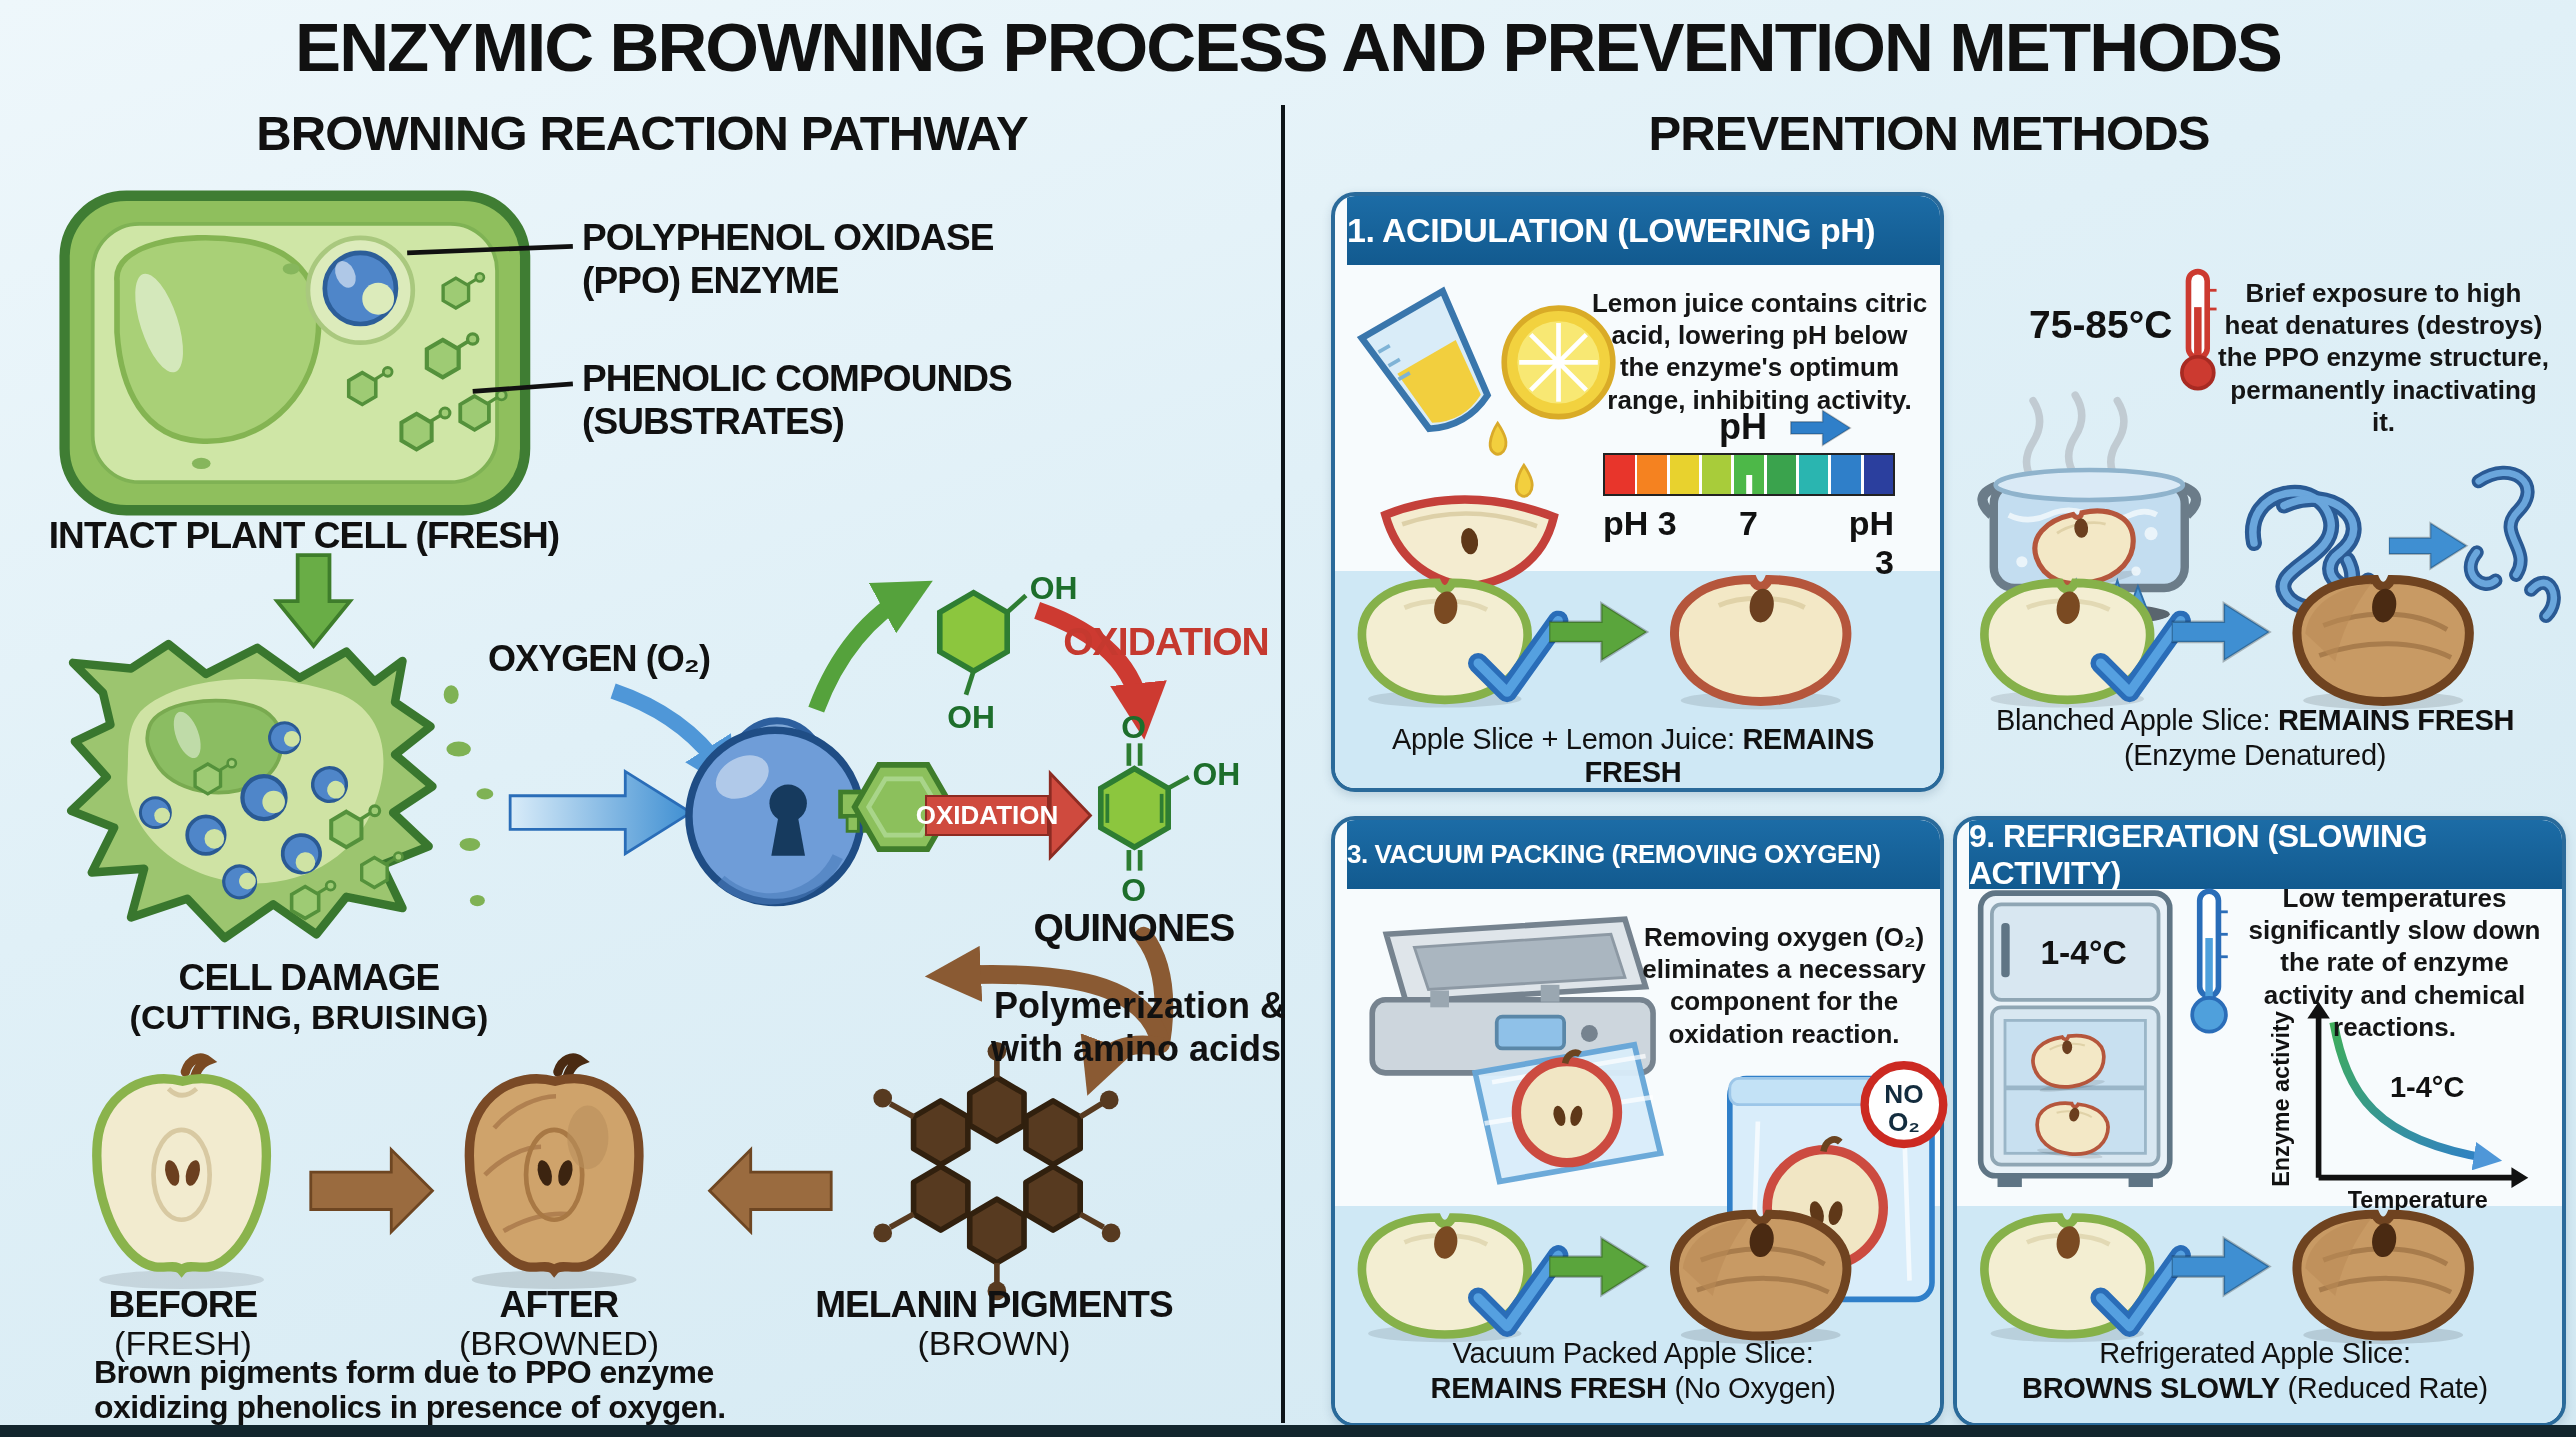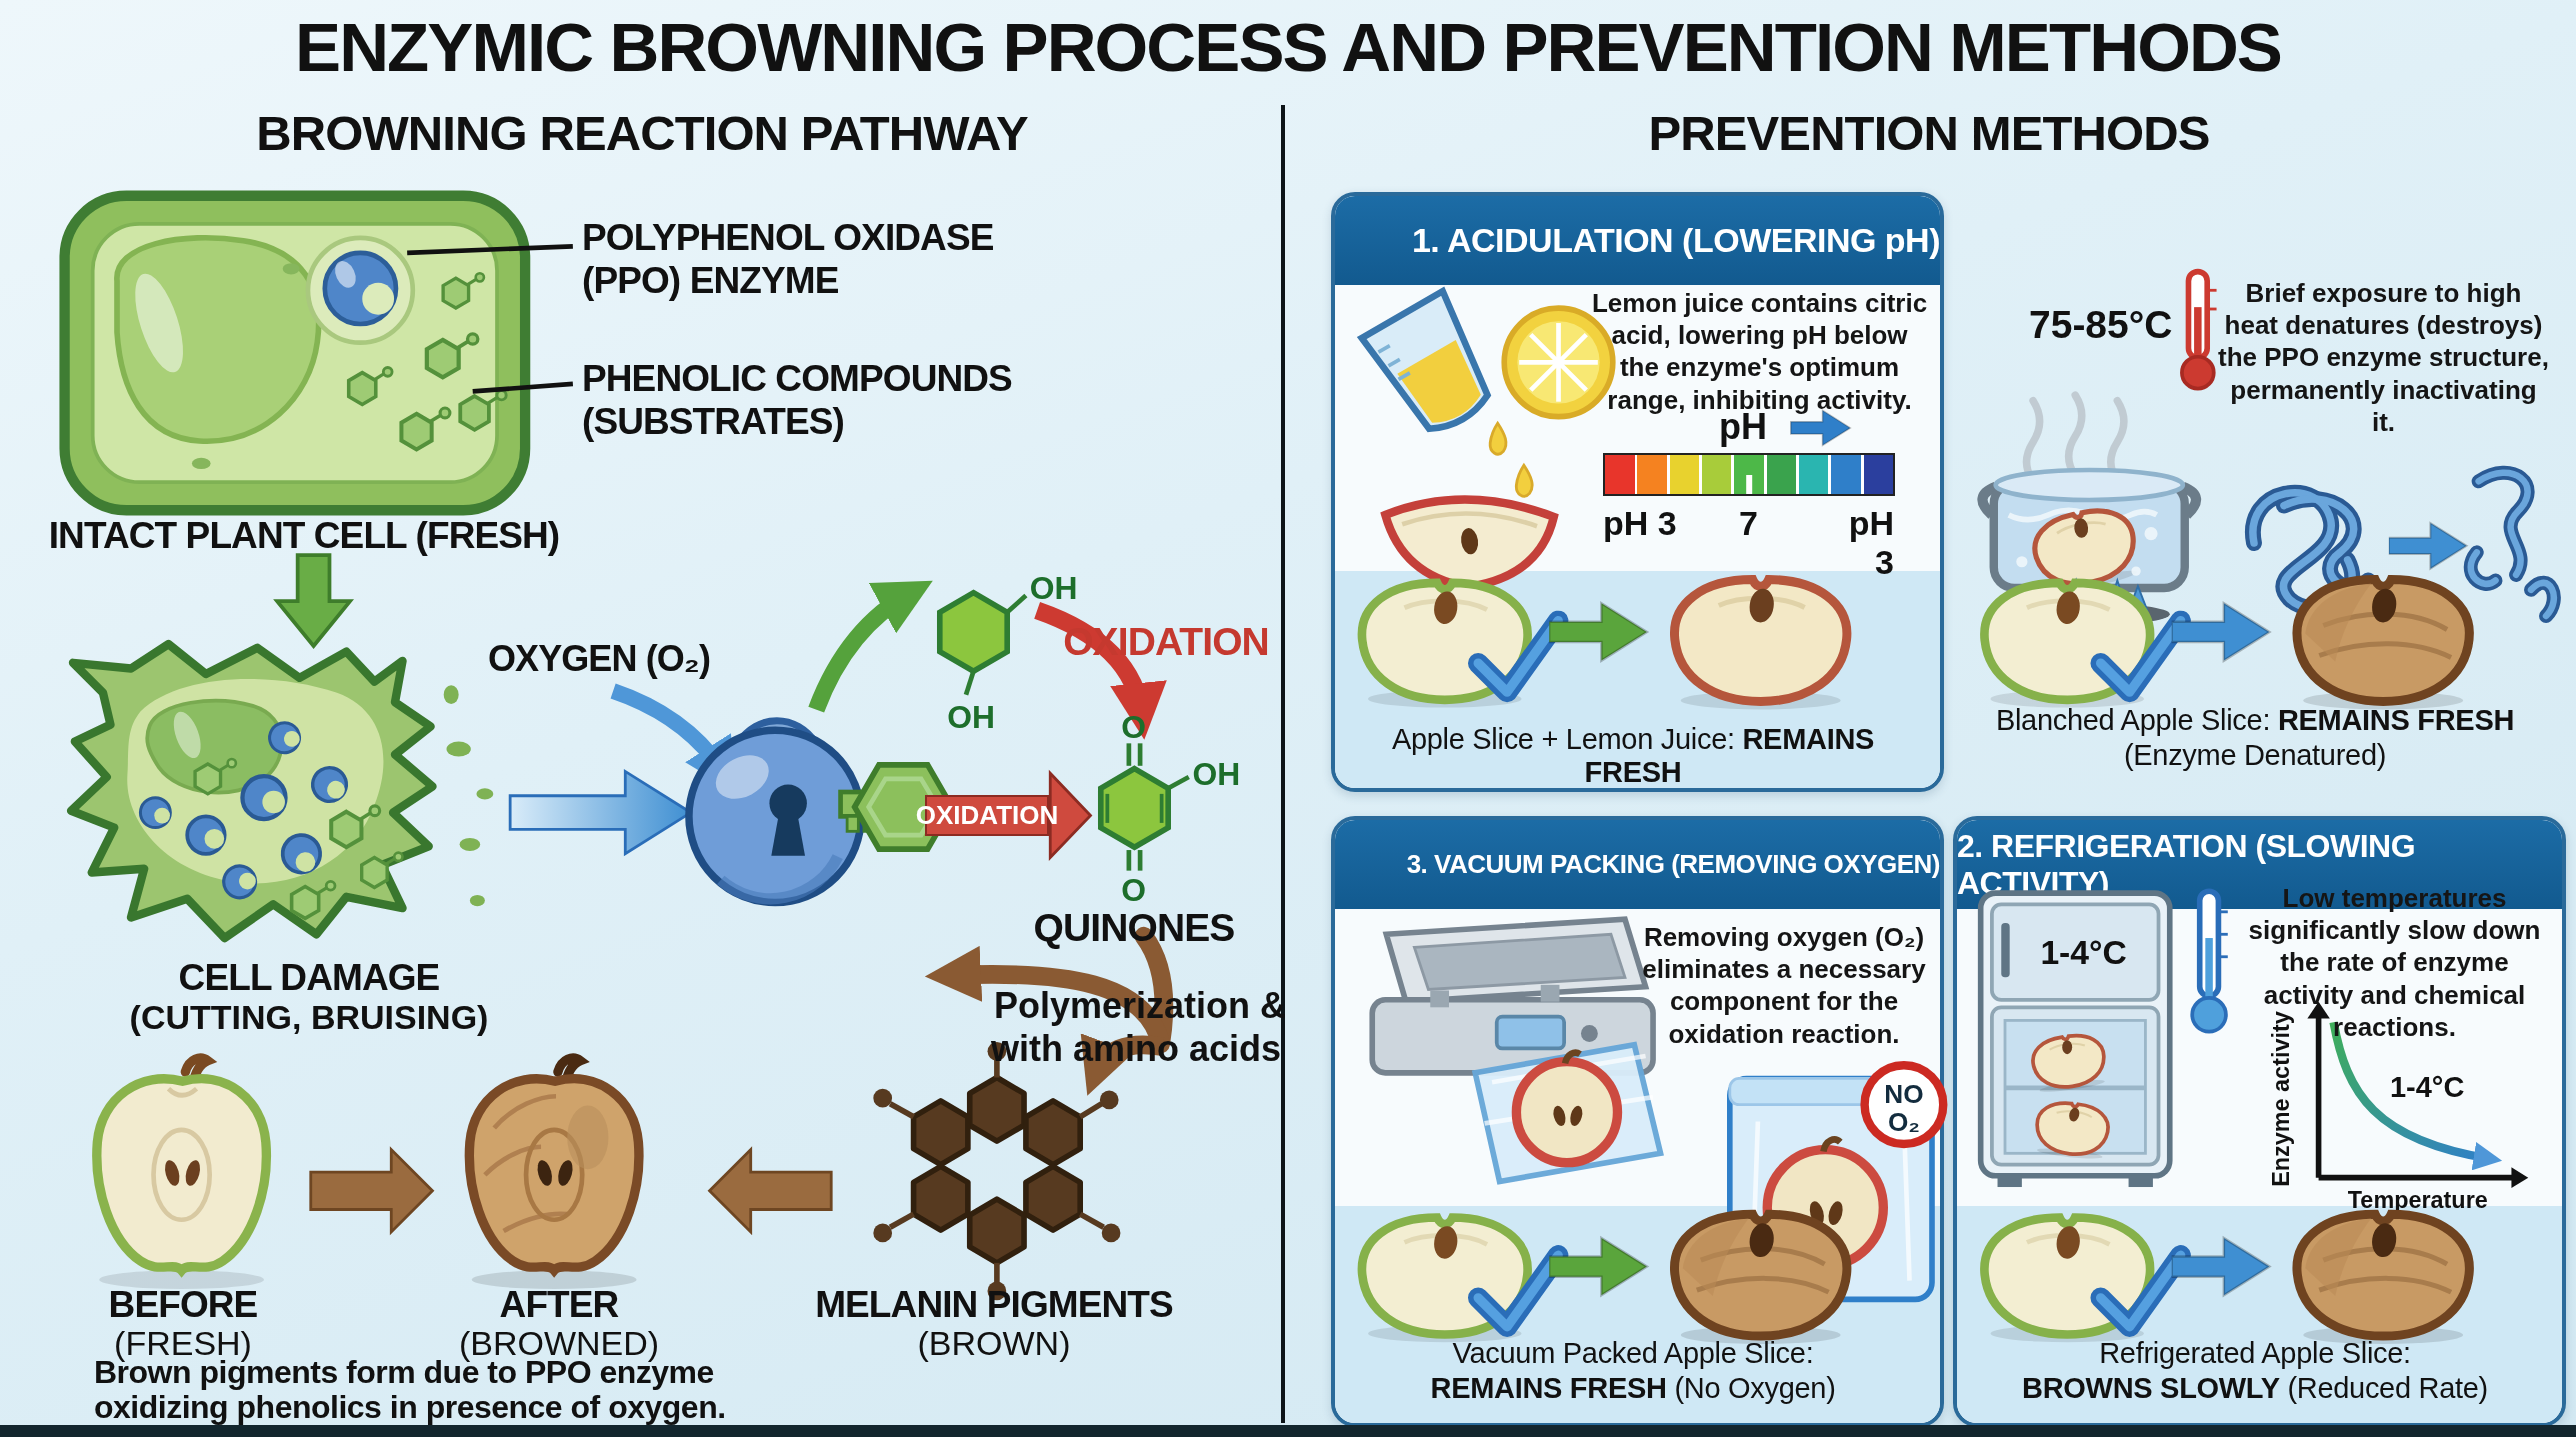--- a/index.html
+++ b/index.html
@@ -10,22 +10,22 @@
   .ctr{transform:translateX(-50%);text-align:center;}
   .title{font-size:69px;font-weight:bold;letter-spacing:-1.9px;}
   .sect{font-size:49px;font-weight:bold;letter-spacing:-0.9px;}
   .biglbl{font-size:37px;font-weight:bold;letter-spacing:-0.9px;}
   .sublbl{font-size:34px;font-weight:normal;}
   .oxid{font-size:39px;font-weight:bold;color:#c5392f;letter-spacing:-0.9px;}
   .poly{font-size:36px;font-weight:bold;}
   .capline{font-size:32px;font-weight:bold;letter-spacing:-0.5px;}
   .panel{position:absolute;border:4.7px solid #2a6a9a;border-radius:24px;
     background:#f7fbfd;overflow:hidden;z-index:1;box-shadow:0 3.7px 9.4px rgba(40,80,110,.18);}
-  .panel-header{height:89px;background:linear-gradient(#1c6ca6,#125a8f);color:#fff;
-    display:flex;align-items:center;justify-content:flex-end;font-weight:bold;font-size:34px;letter-spacing:-0.5px;}
+  .panel-header{height:69px;background:linear-gradient(#1c6ca6,#125a8f);color:#fff;
+    display:flex;align-items:center;justify-content:flex-start;font-weight:bold;font-size:34px;letter-spacing:-0.5px;margin-left:12px;}
   .panel-result{position:absolute;left:0;right:0;bottom:0;height:217px;background:#cfe8f5;border-radius:0 0 19px 19px;}
   .desc{position:absolute;z-index:3;font-size:26px;font-weight:bold;line-height:1.24;text-align:center;color:#151515;}
   .cap{position:absolute;z-index:3;font-size:29px;text-align:center;letter-spacing:-0.3px;}
   .cap b{font-weight:bold;}
   .temp{position:absolute;z-index:3;font-size:39px;font-weight:bold;}
   .phlbl{position:absolute;z-index:3;font-size:34px;font-weight:bold;}
   #ph-bar{position:absolute;left:1603px;top:453px;width:292px;height:43px;z-index:3;
     display:flex;gap:2.8px;background:#fff;border:2.8px solid #222;box-sizing:border-box;padding:0;}
   .ph-seg{flex:1;}
   #ph-tick{position:absolute;left:50%;bottom:0;width:5.6px;height:19px;background:#fff;transform:translateX(-50%);}
@@ -52,21 +52,21 @@
     <div class="panel-result"></div>
   </div>
   <div class="panel" style="left:1331px;top:816px;width:605px;height:603px;">
     <div class="panel-header" style="font-size:26px;">
       <span>3. VACUUM PACKING (REMOVING OXYGEN)</span>
     </div>
     <div class="panel-result"></div>
   </div>
   <div class="panel" style="left:1953px;top:816px;width:605px;height:603px;">
     <div class="panel-header" style="font-size:32px;">
-      <span>2. REFRIGERATION (SLOWING ACTIVITY)</span>
+      <span>9. REFRIGERATION (SLOWING ACTIVITY)</span>
     </div>
     <div class="panel-result"></div>
   </div>
 
   <svg id="art" width="2576" height="1438" viewBox="0 0 2752 1536">
     <defs>
       <marker id="m-blue" viewBox="0 0 10 10" refX="6" refY="5" markerWidth="3.4" markerHeight="3.4" orient="auto-start-reverse">
           <path d="M0,0 L10,5 L0,10 z" fill="#4f97d8"></path>
         </marker>
       <marker id="m-green" viewBox="0 0 10 10" refX="6" refY="5" markerWidth="3.4" markerHeight="3.4" orient="auto-start-reverse">

